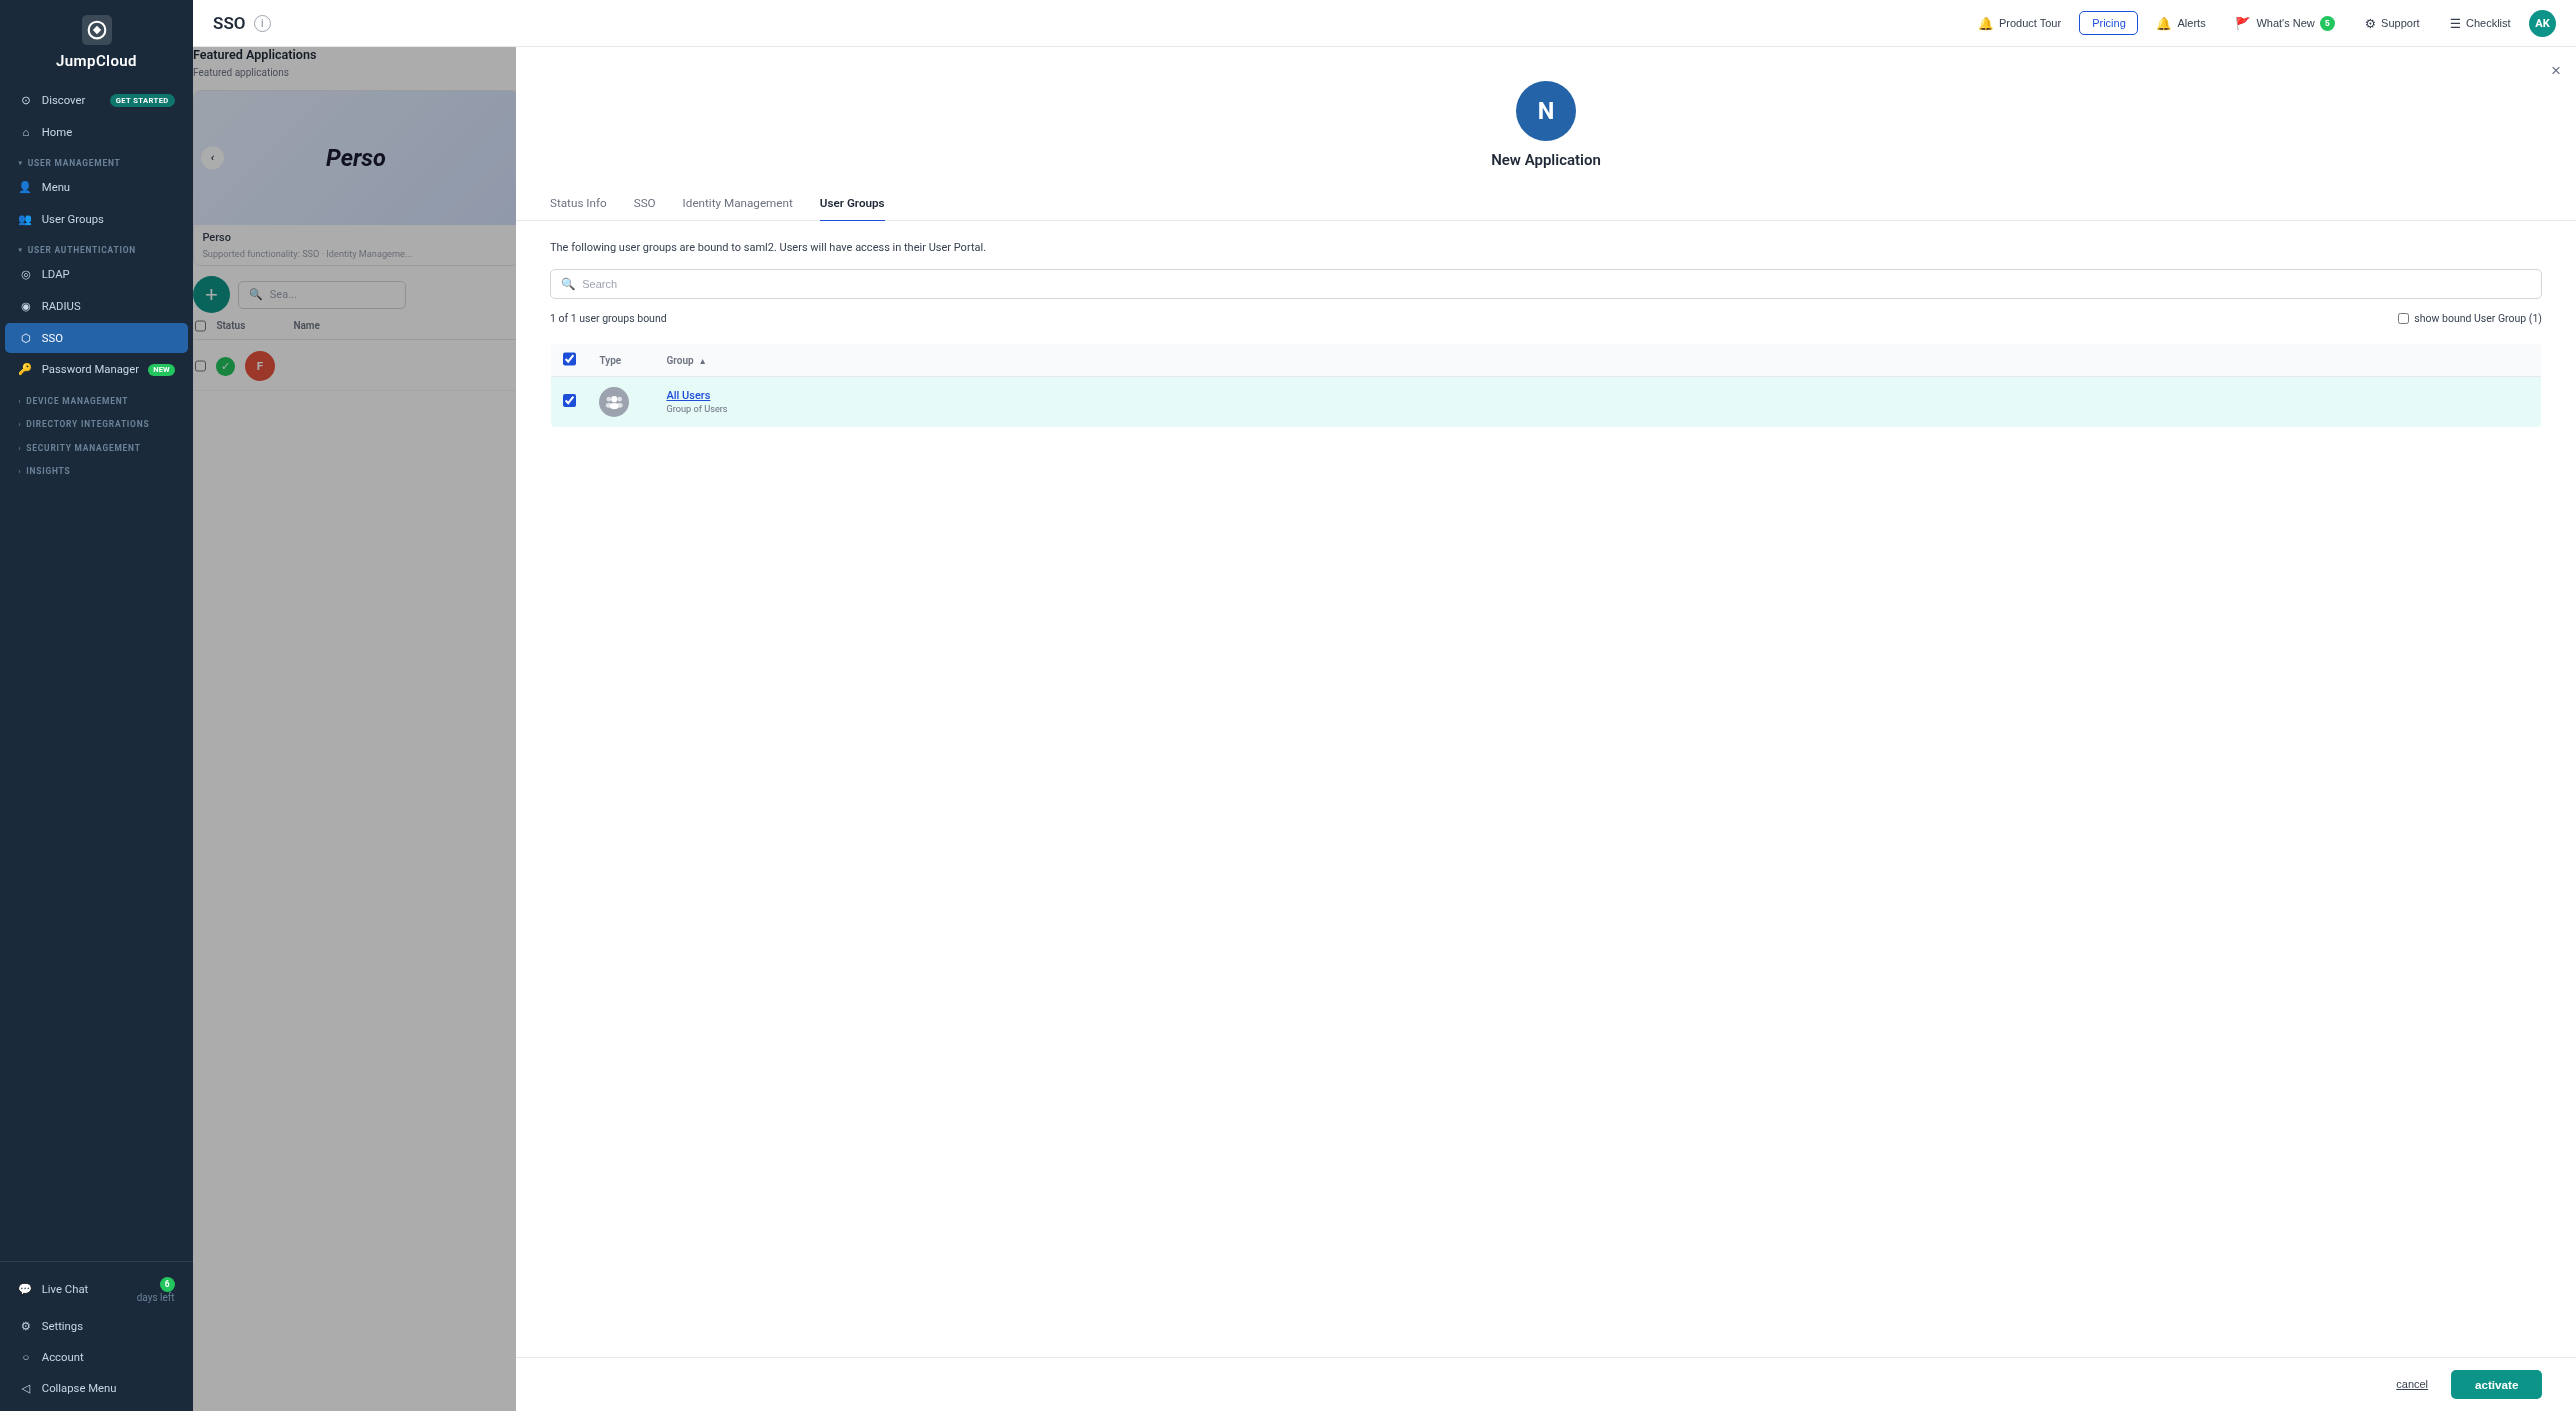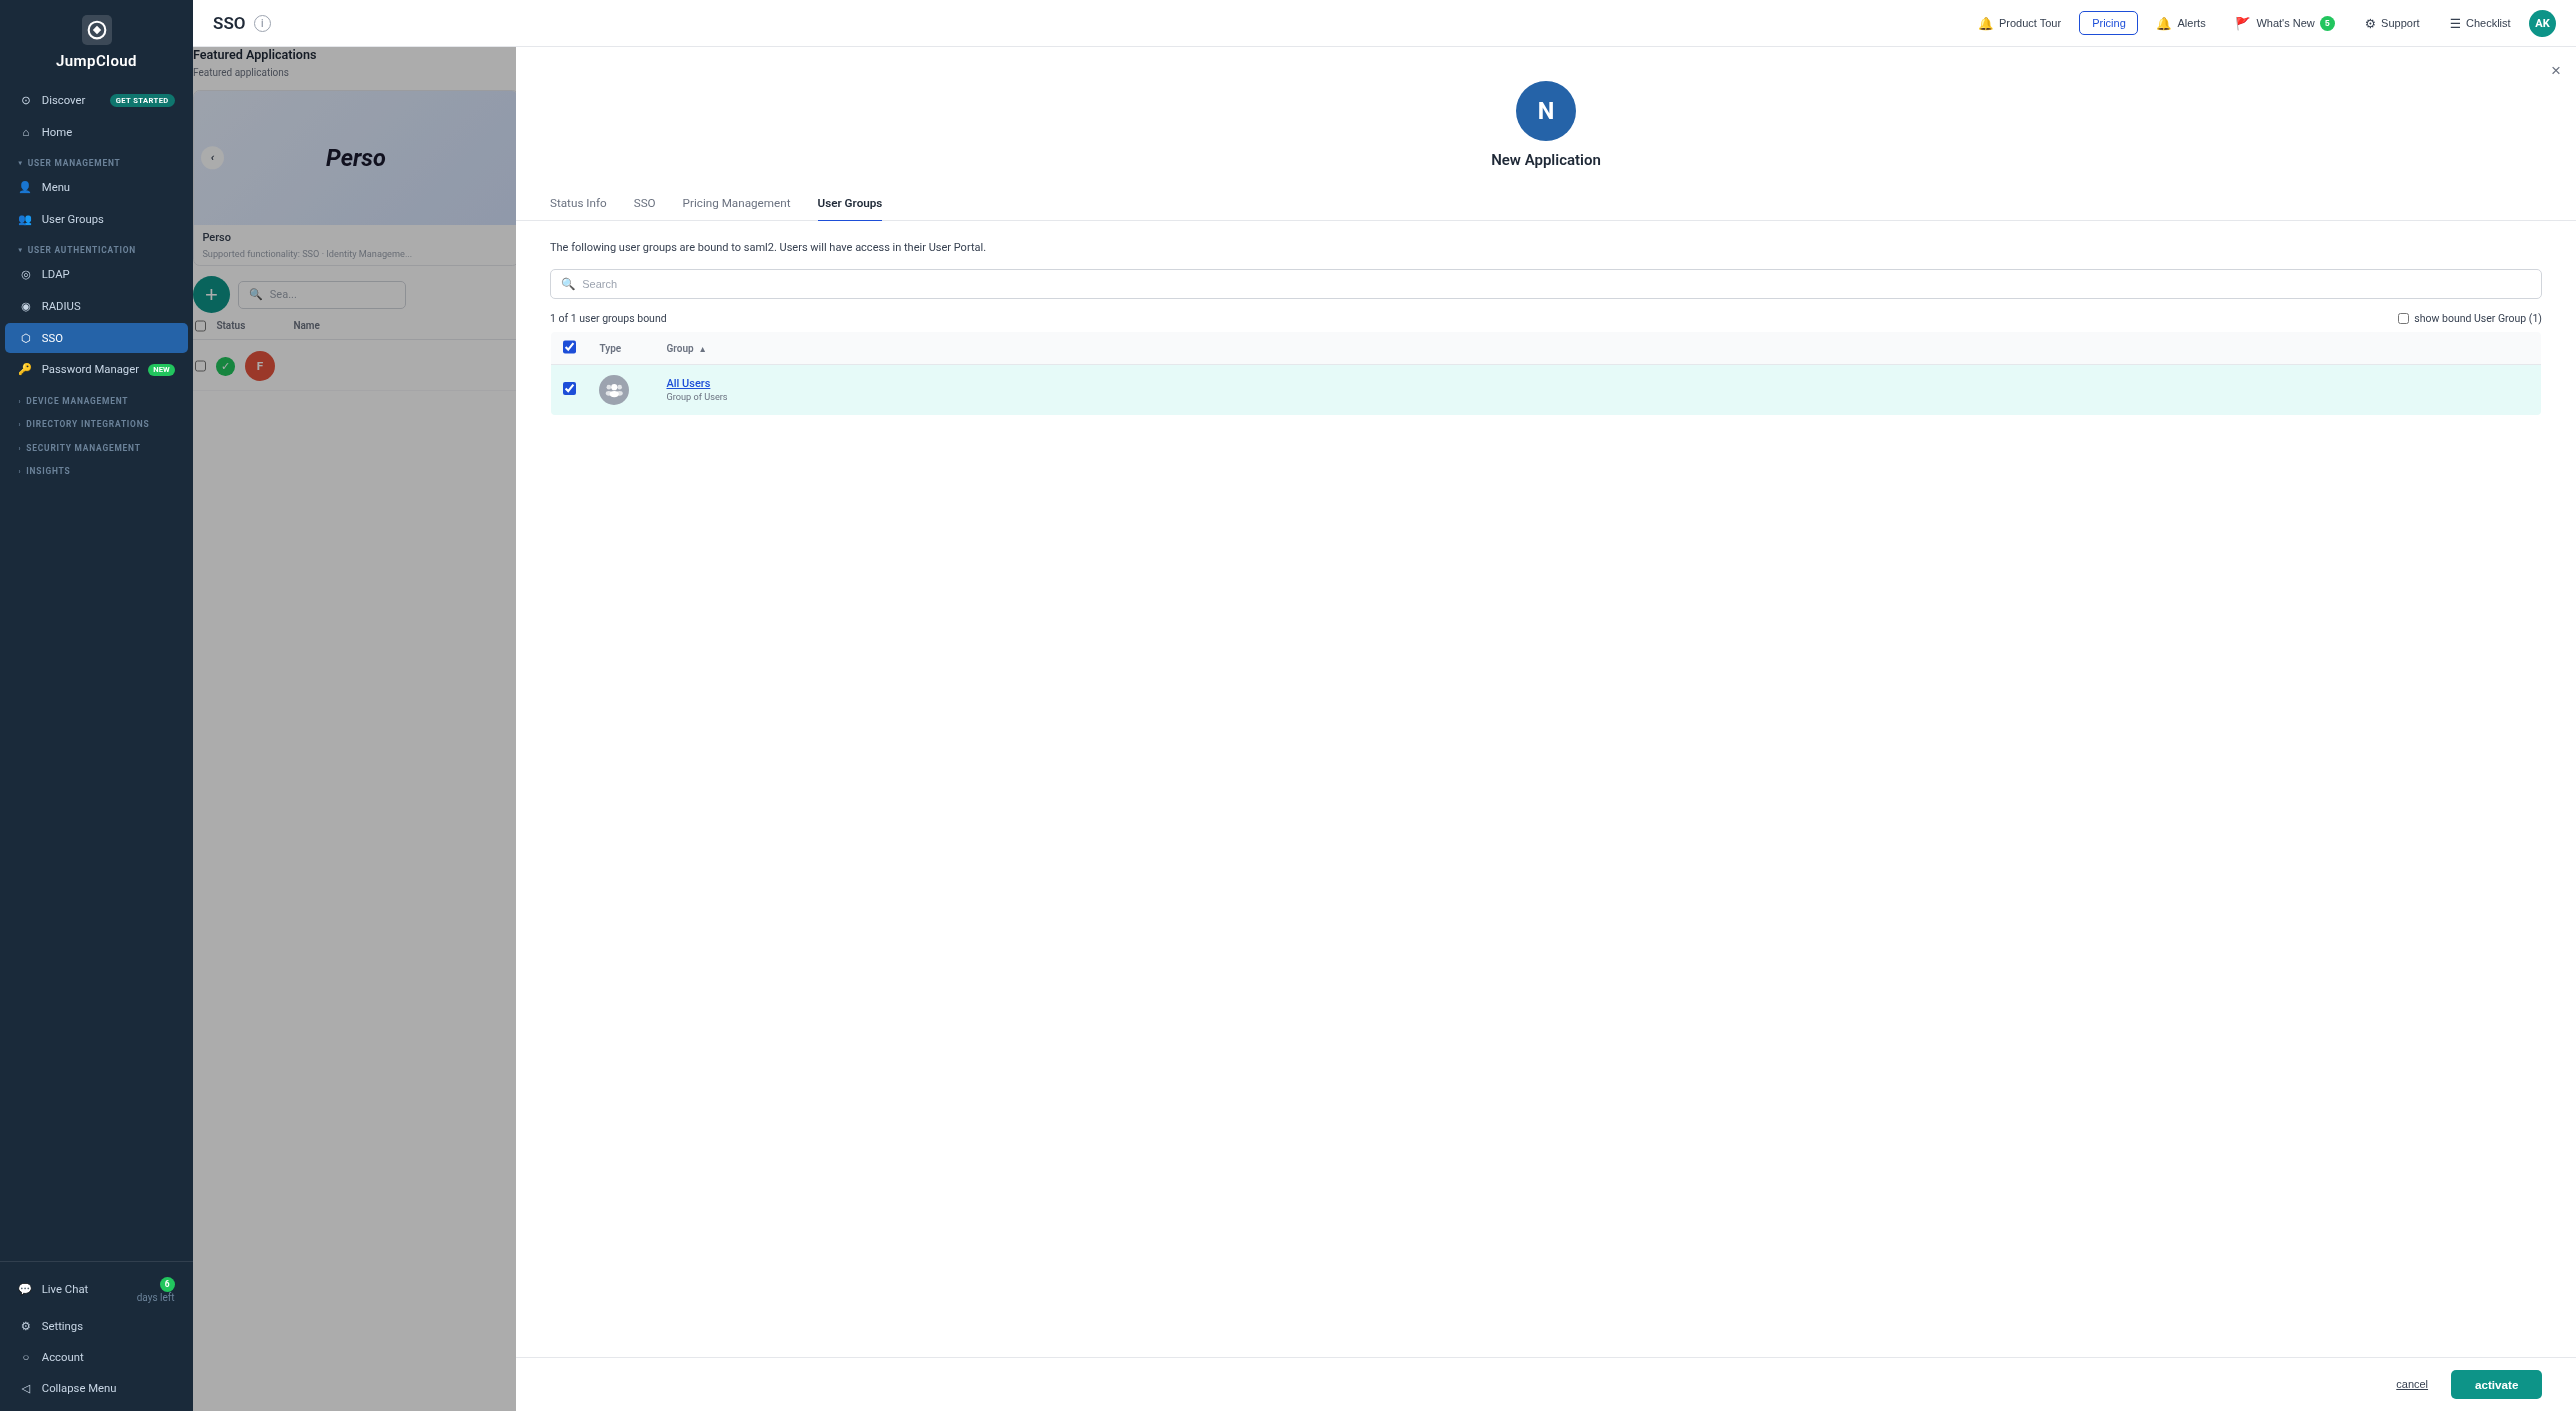--- a/index.html
+++ b/index.html
@@ -459,21 +459,21 @@
       color: #374151;
       flex: 1;
     }
     .modal-search input::placeholder { color: #9ca3af; }
 
     
     .ug-info-row {
       display: flex;
       align-items: center;
       justify-content: space-between;
-      margin-bottom: 6px;
+      margin-bottom: 18px;
     }
     .ug-count-text {
       font-size: 10.5px;
       color: #374151;
     }
     .ug-show-bound {
       display: flex;
       align-items: center;
       gap: 5px;
       font-size: 10.5px;
@@ -759,21 +759,21 @@
         <div class="modal-app-header">
           <div class="modal-app-icon">
             <span>N</span>
           </div>
           <div class="modal-app-name">New Application</div>
         </div>
 
         <div class="modal-tabs">
           <div class="modal-tab">Status Info</div>
           <div class="modal-tab">SSO</div>
-          <div class="modal-tab">Pricing Management</div>
+          <div class="modal-tab">Identity Management</div>
           <div class="modal-tab active">User Groups</div>
         </div>
 
         <div class="modal-body">
           <p class="modal-description">The following user groups are bound to saml2. Users will have access in their User Portal.</p>
 
           <div class="modal-search">
             <span style="color:#9ca3af;font-size:11.7px;">🔍</span>
             <input type="text" placeholder="Search" style="">
           </div>

